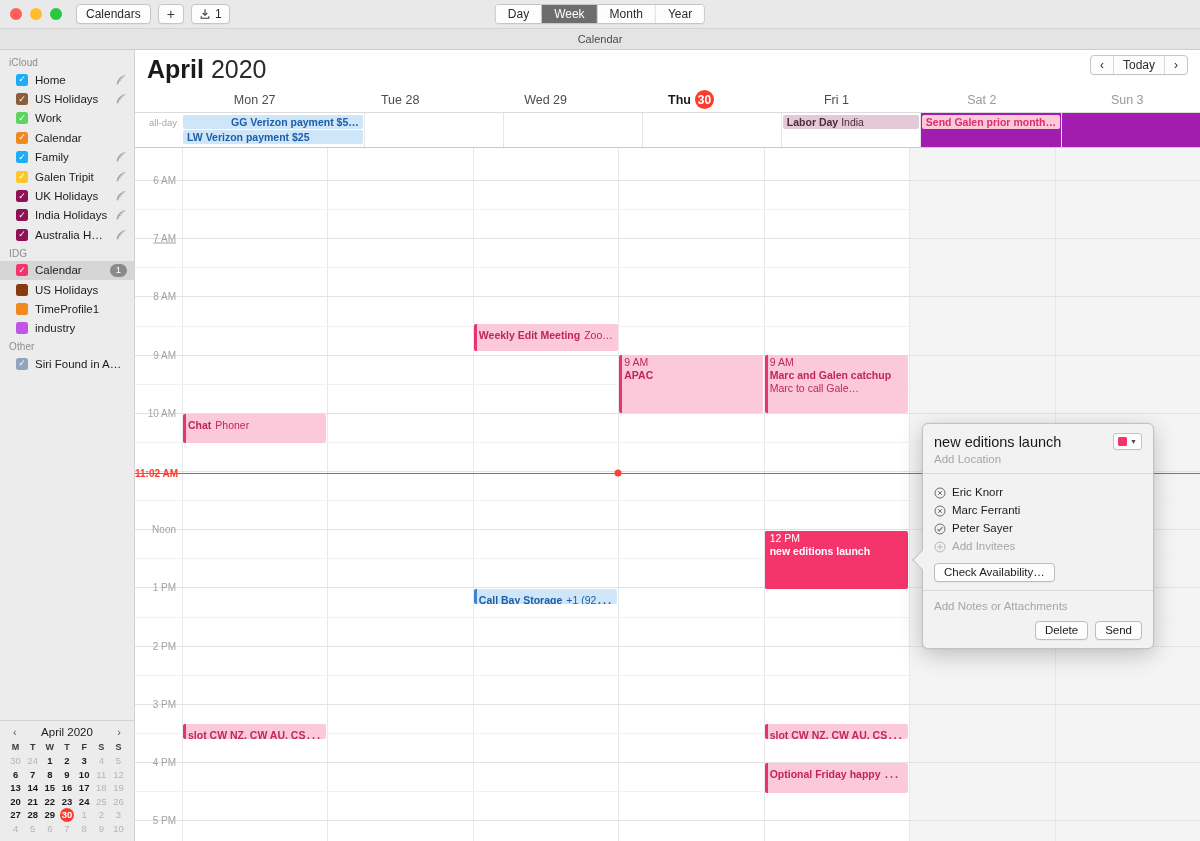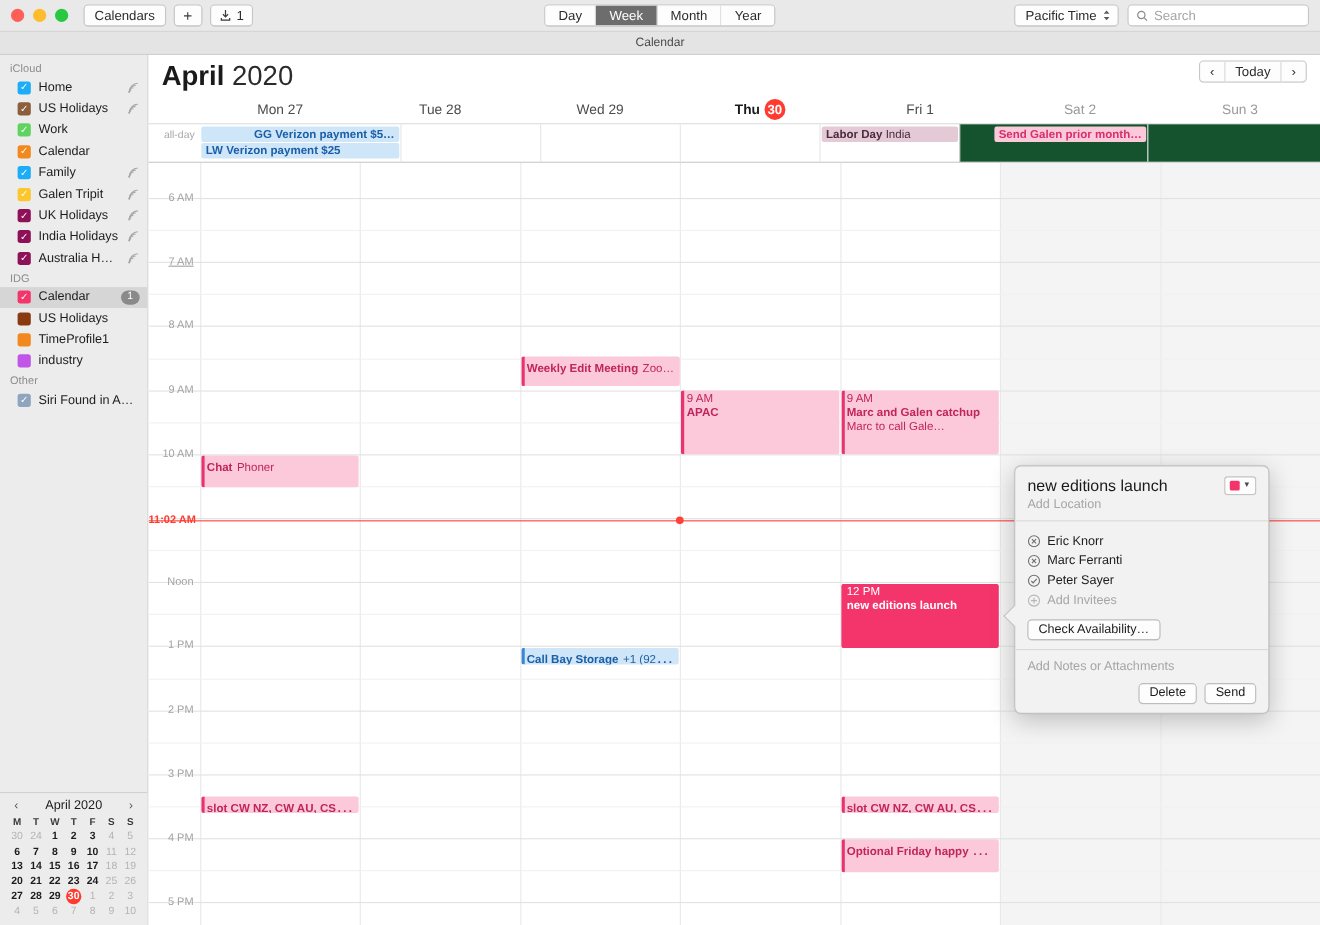--- a/index.html
+++ b/index.html
@@ -163,21 +163,21 @@
   .alldayrow {
     display: flex; flex: none; min-height: 33px;
     border-top: 1px solid #dcdcdc; border-bottom: 1px solid #c9c9c9;
   }
   .allday-gut {
     width: 47px; flex: none; font-size: 9.5px; color: #a8a8a8;
     text-align: right; padding: 4px 5px 0 0;
   }
   .ad-col { flex: 1; border-left: 1px solid #e6e6e6; padding: 2px 0 2px 0; position: relative; }
   .ad-col:first-child { border-left: none; }
-  .ad-col.wknd { background: #14532d; padding-left: 30px; }
+  .ad-col.wknd { background: #a21caf; }
   .ad-ev {
     font-size: 10.5px; font-weight: bold; line-height: 14px; height: 14px;
     padding: 0 4px; margin: 0 1px 1px 1px; border-radius: 2px;
     white-space: nowrap; overflow: hidden; text-overflow: ellipsis;
   }
   .ad-ev .sub { font-weight: normal; }
 
   
   .gridwrap { flex: 1; position: relative; overflow: hidden; }
   .gridcols { position: absolute; inset: 0; display: flex; }
@@ -286,37 +286,20 @@
       <span>1</span>
     </div>
 
     <div class="segmented">
       <div class="seg">Day</div>
       <div class="seg active">Week</div>
       <div class="seg">Month</div>
       <div class="seg">Year</div>
     </div>
 
-    <div class="tb-right">
-      <div class="tzbtn">
-        <span>Pacific Time</span>
-        <span class="updown">
-          <svg width="8" height="12" viewBox="0 0 8 12">
-              <path d="M4 1.5 L6.6 4.6 H1.4 Z M4 10.5 L6.6 7.4 H1.4 Z" fill="#5a5a5a"></path>
-            </svg>
-        </span>
-      </div>
-      <div class="searchbox">
-        <svg width="11" height="11" viewBox="0 0 12 12">
-          <circle cx="5" cy="5" r="3.6" stroke="#8a8a8a" stroke-width="1.2" fill="none"></circle>
-          <path d="M7.7 7.7 L10.6 10.6" stroke="#8a8a8a" stroke-width="1.2"></path>
-        </svg>
-        <span class="ph">Search</span>
-      </div>
-    </div>
   </div>
 
   <div class="docbar">
     <span>Calendar</span>
   </div>
 
   <div class="body">
 
     <div class="sidebar">
       <div class="sb-scroll" id="sb-groups">

